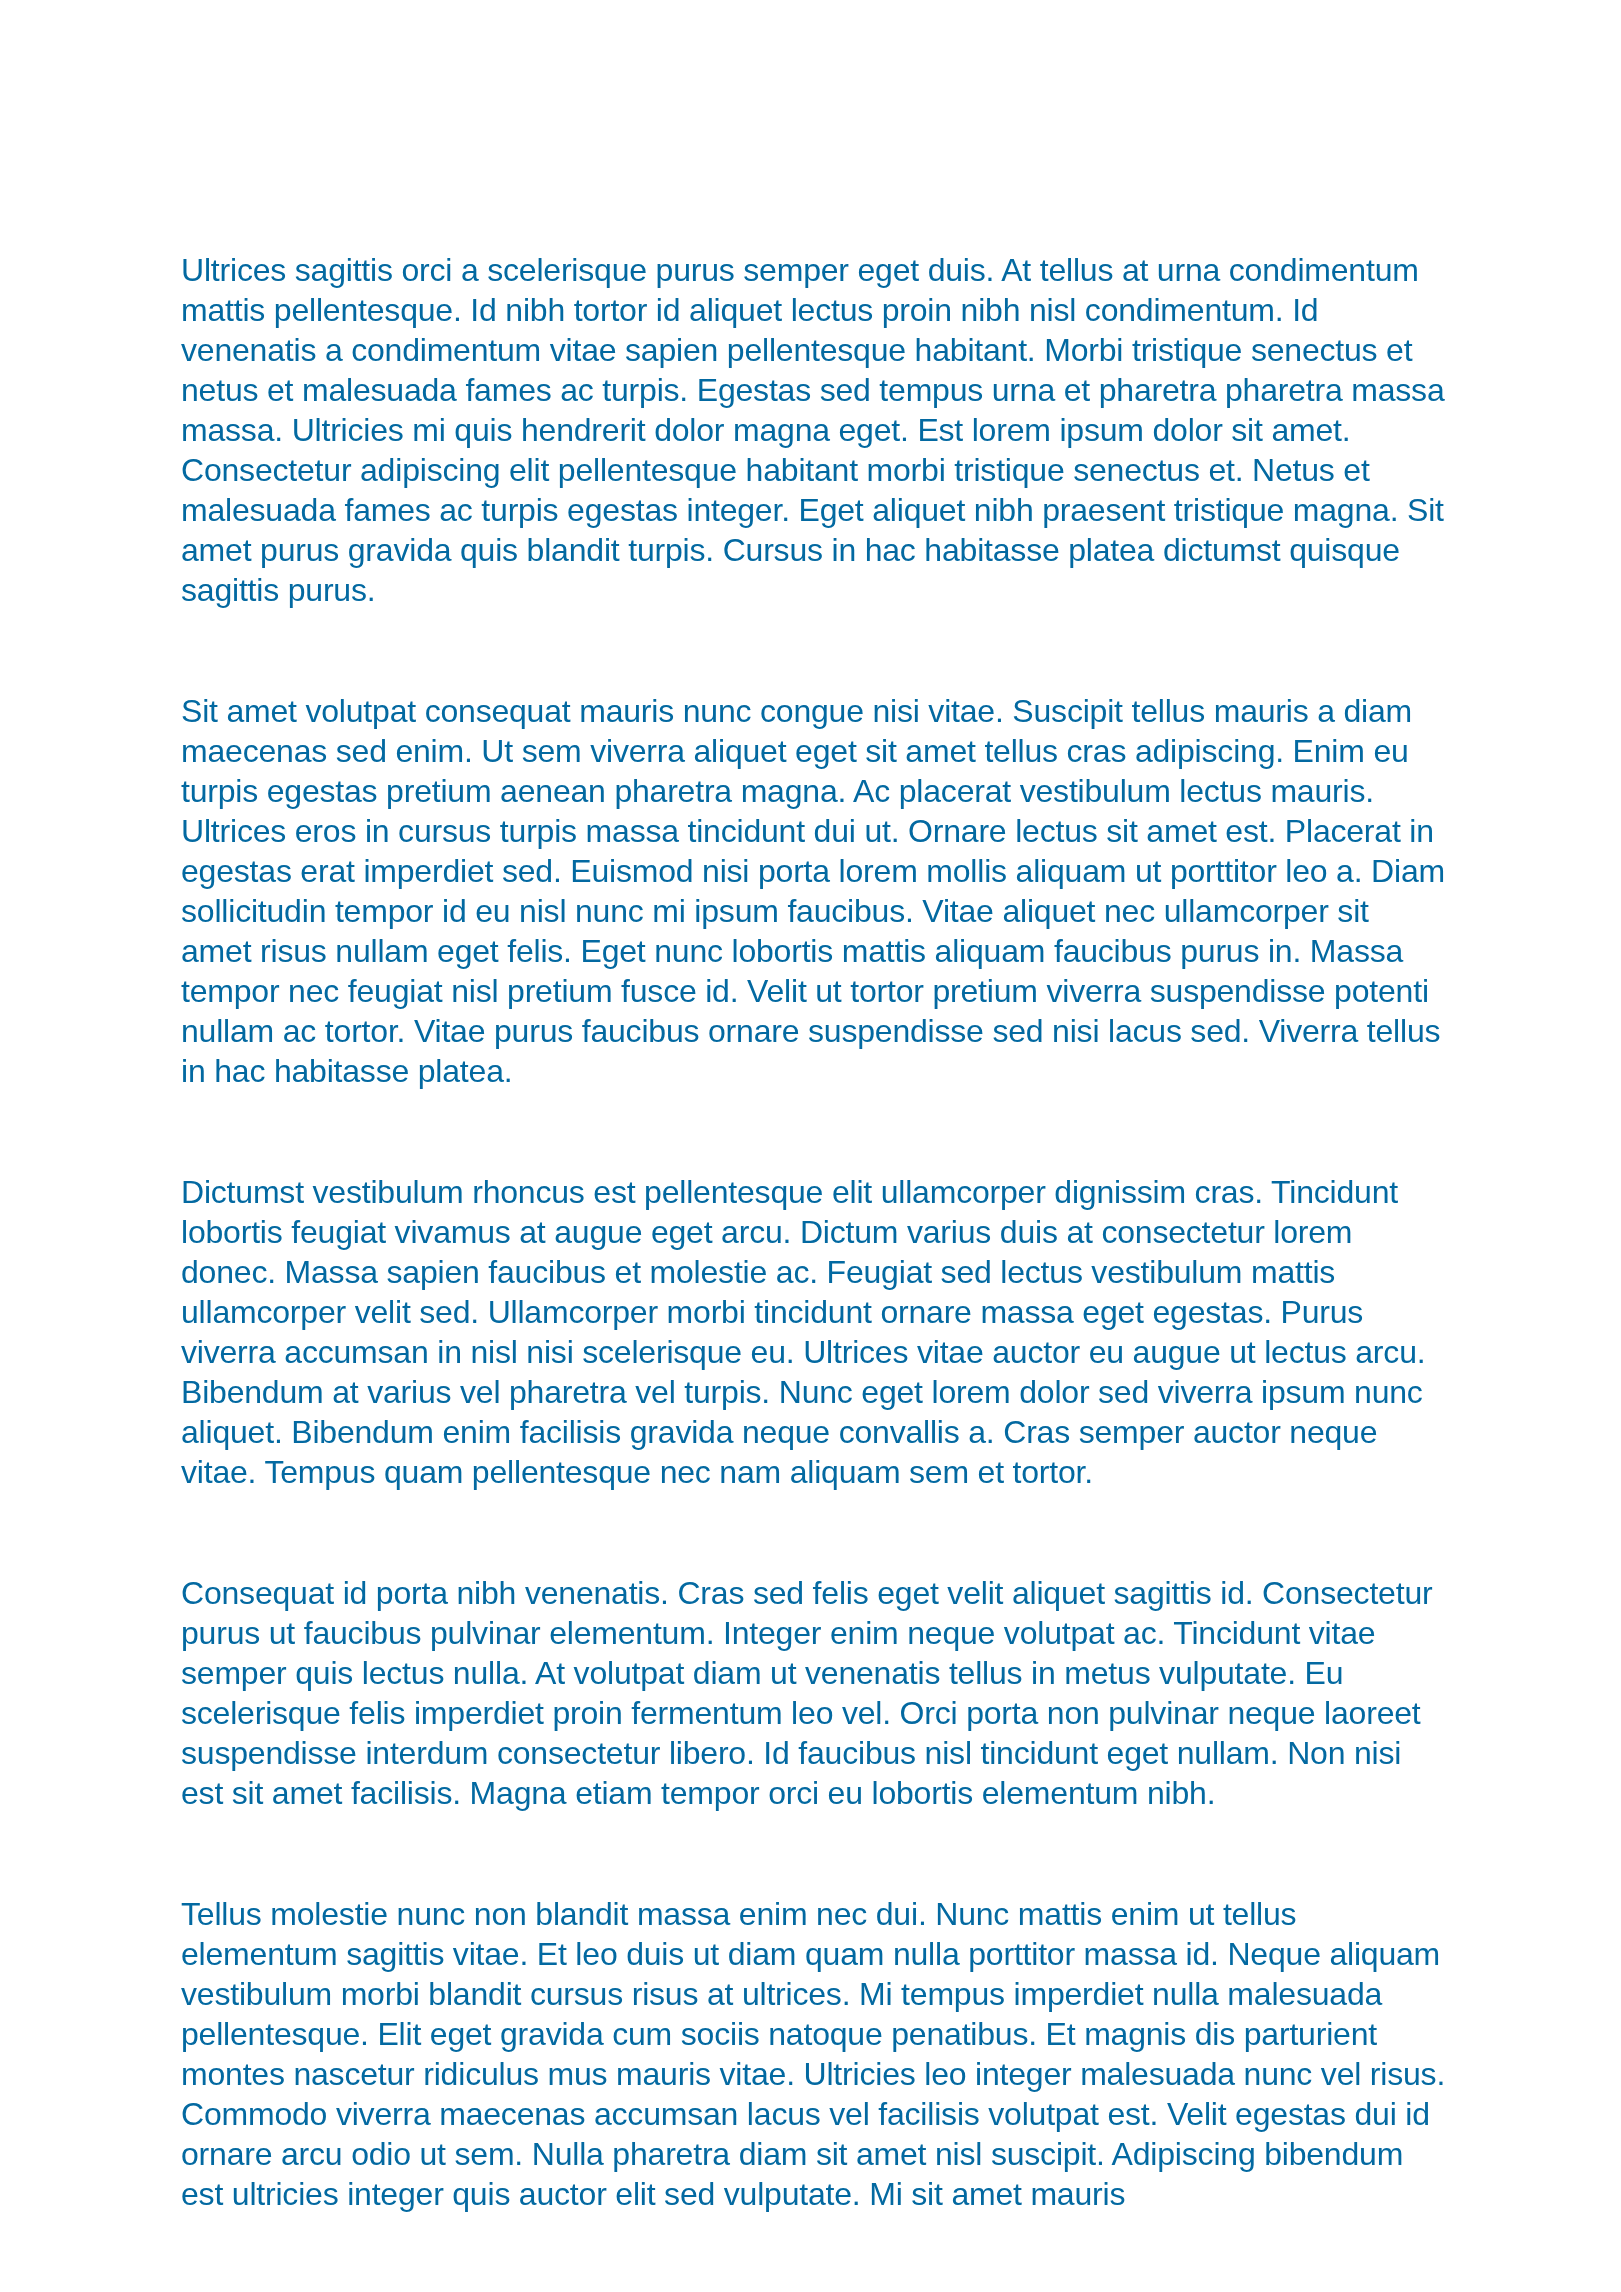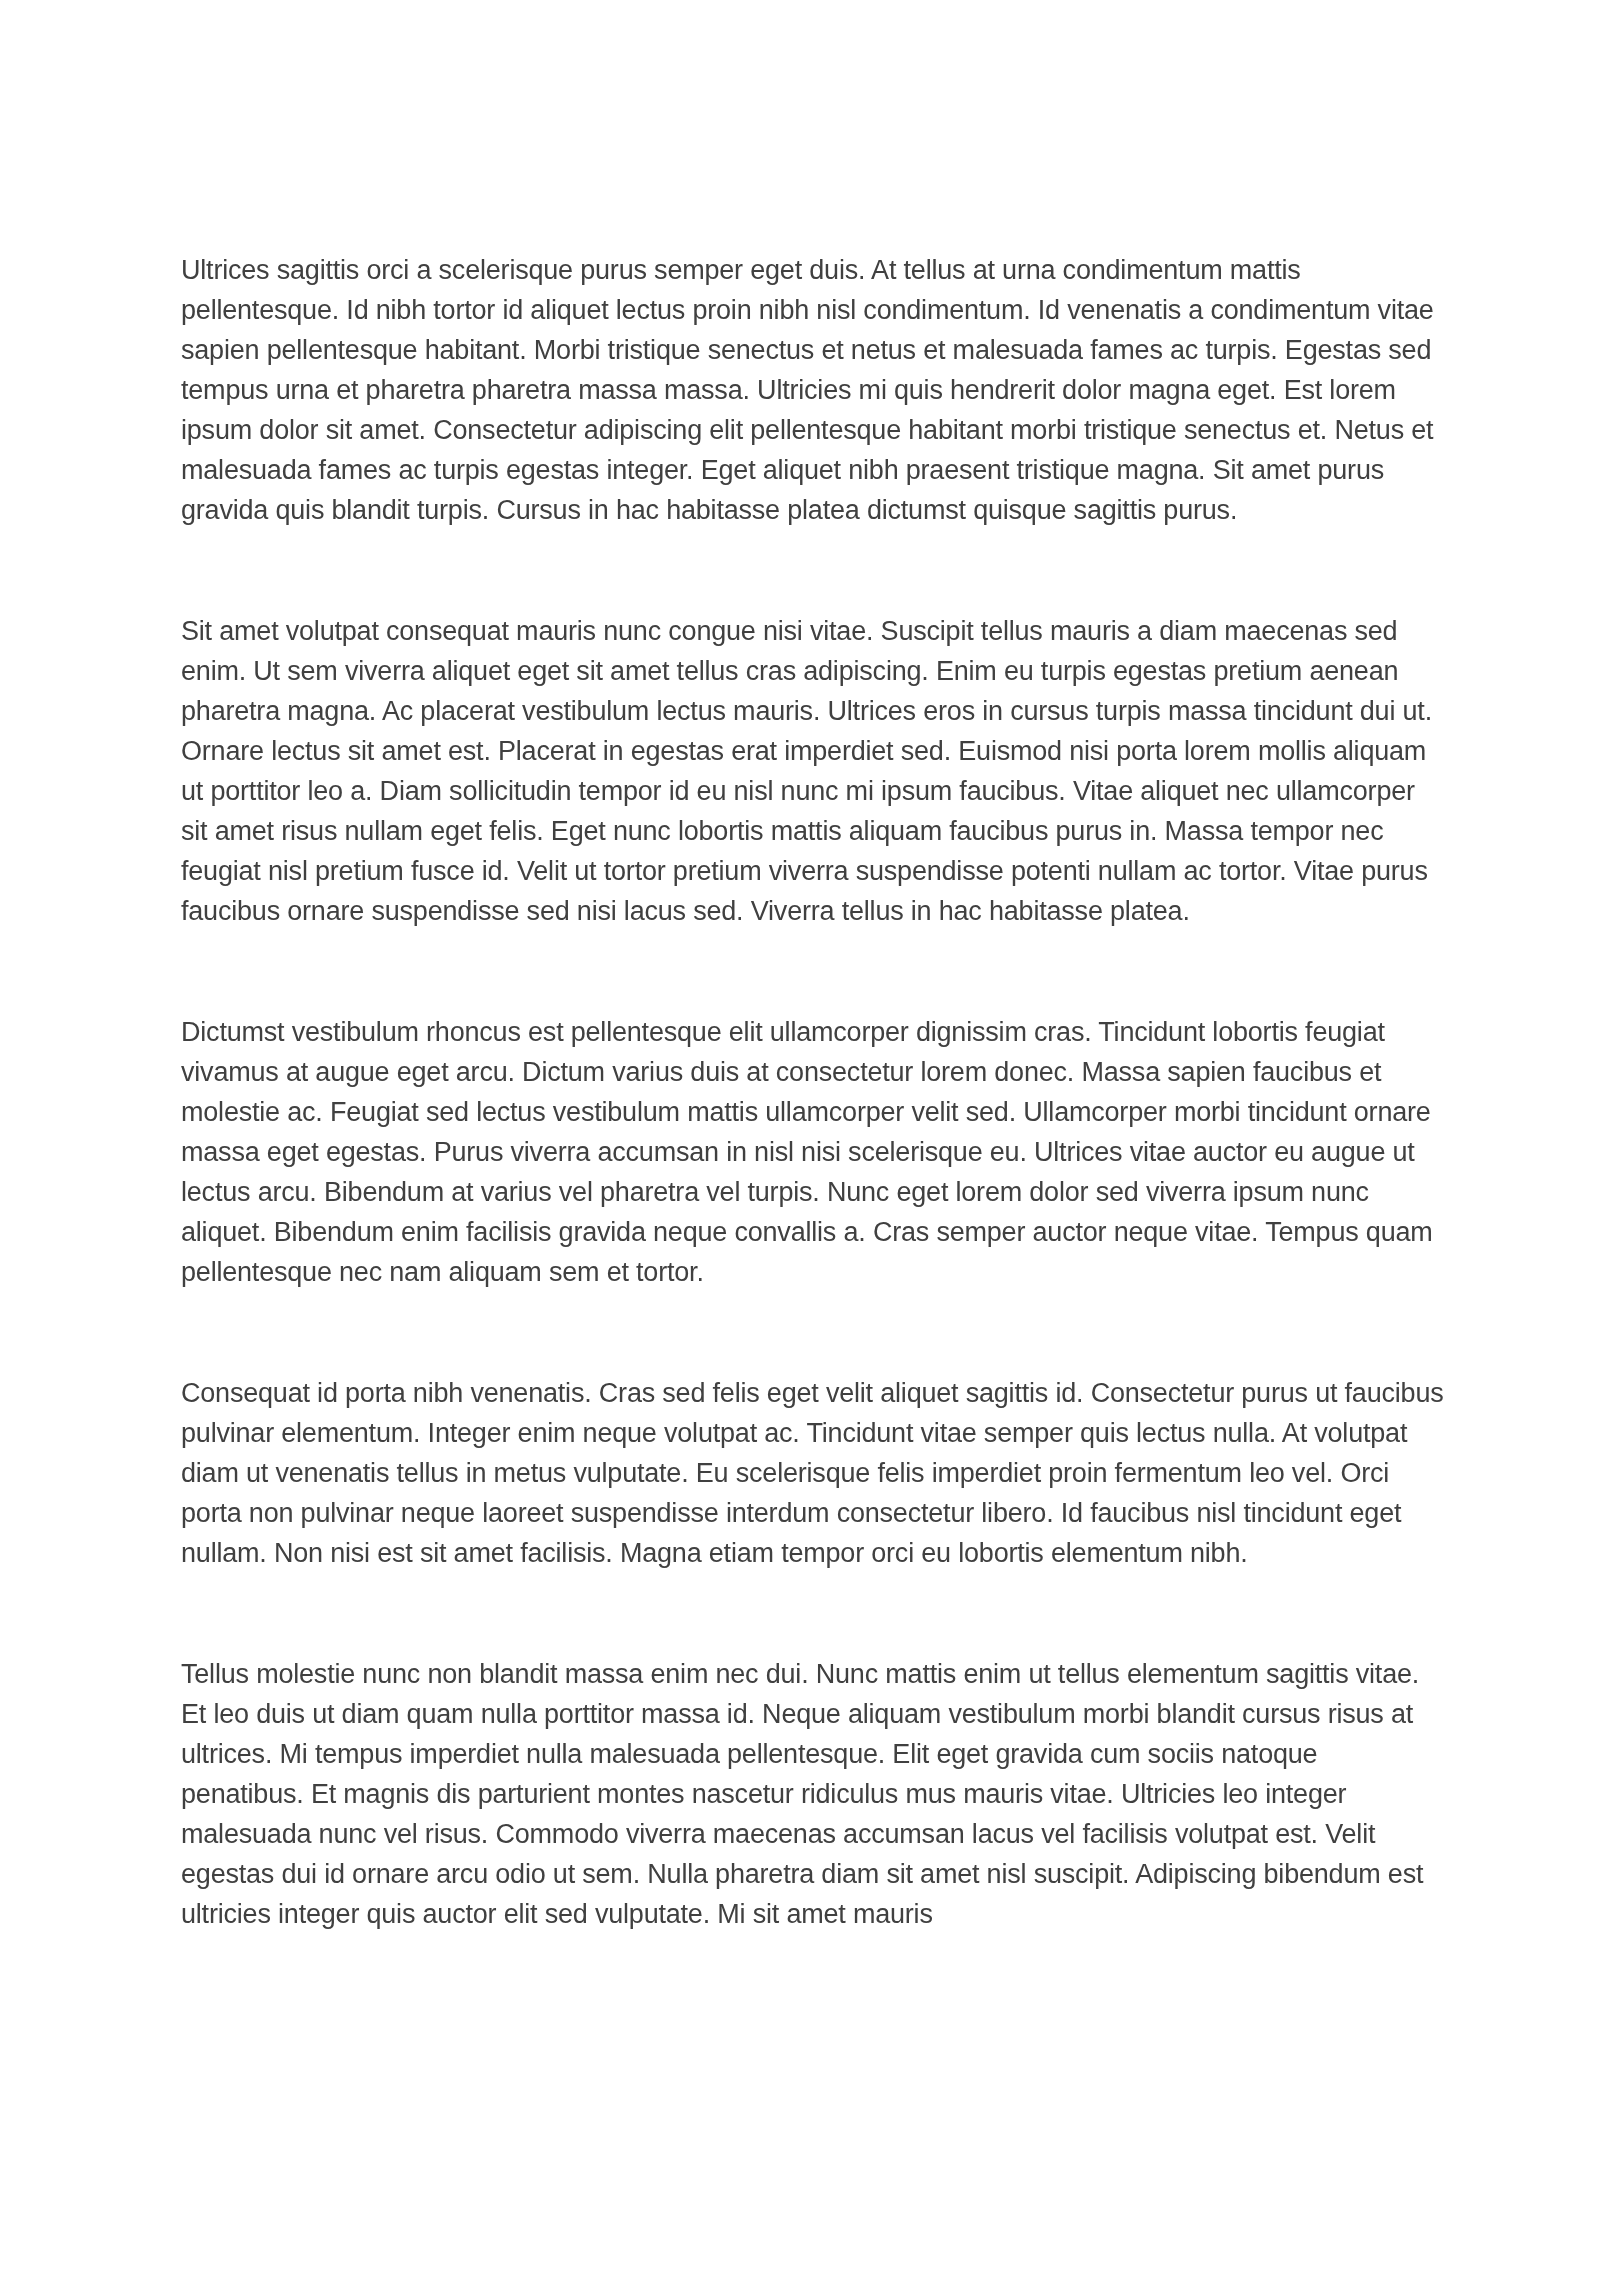--- a/index.html
+++ b/index.html
@@ -13,24 +13,24 @@
     height: 2293px;
     margin: 0 auto;
     background: #ffffff;
     overflow: hidden;
     box-sizing: border-box;
     padding: 250px 173px 0 181px;
   }
   .doc-body {
     width: 1266px;
     font-family: "Liberation Sans", "DejaVu Sans", sans-serif;
-    font-size: 27px;
+    font-size: 32px;
     line-height: 40px;
     letter-spacing: -0.2px;
-    color: #404040;
+    color: #0369a1;
     text-rendering: optimizeLegibility;
   }
   .doc-body p {
     margin: 0 0 81px 0;
     padding: 0;
   }
   .doc-body p:last-child {
     margin-bottom: 8px;
   }
 </style>

